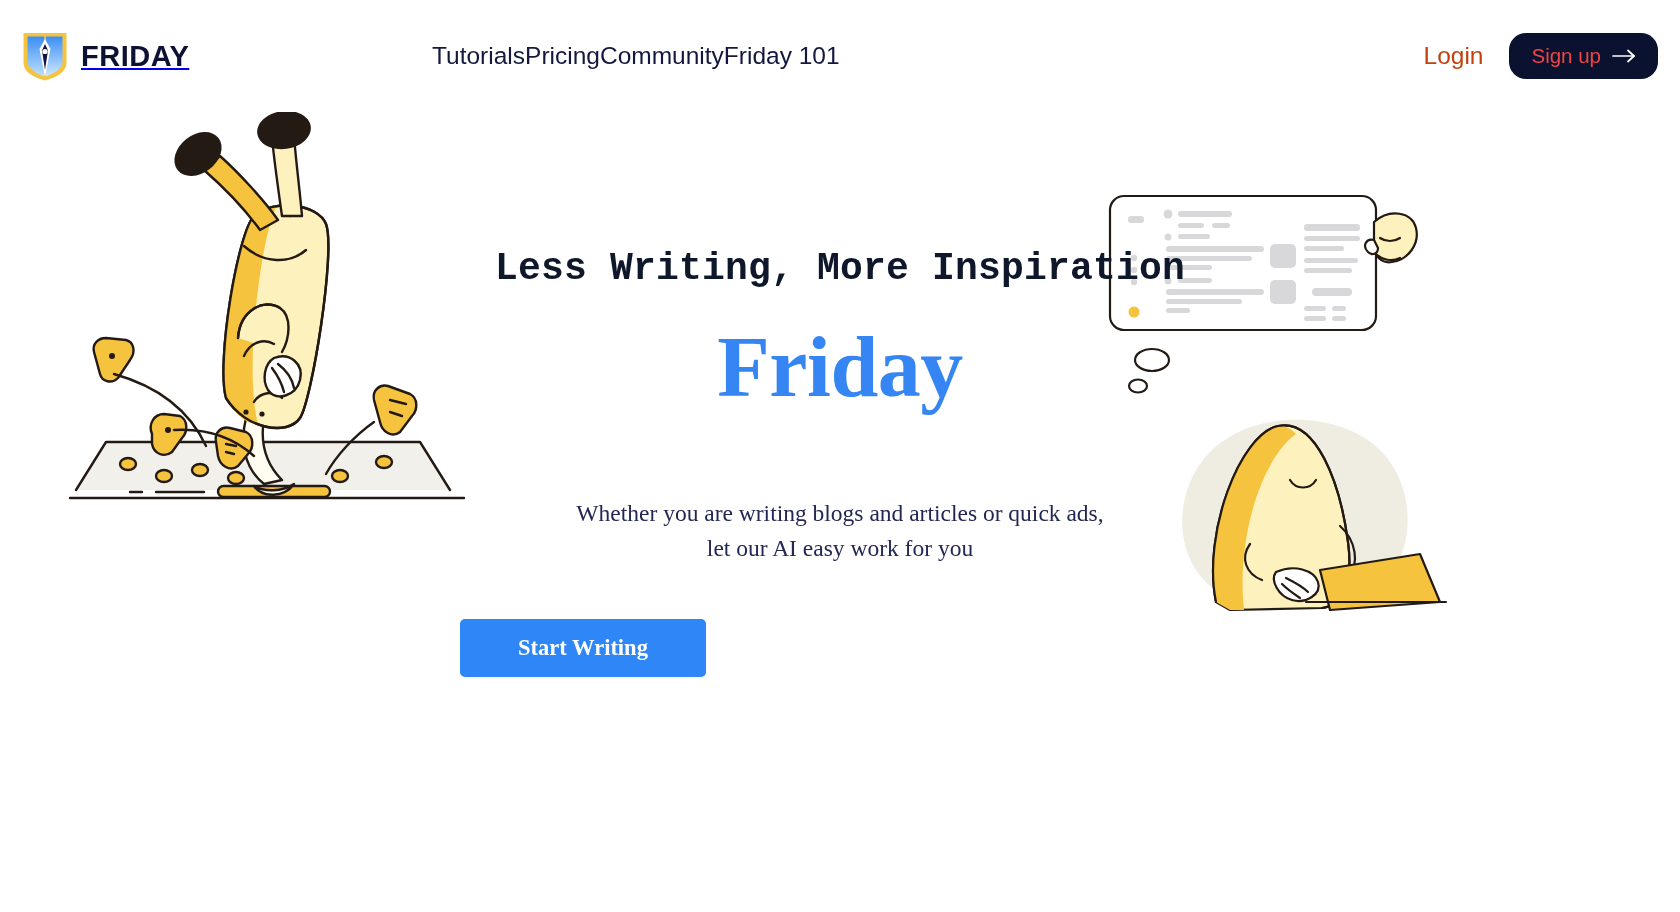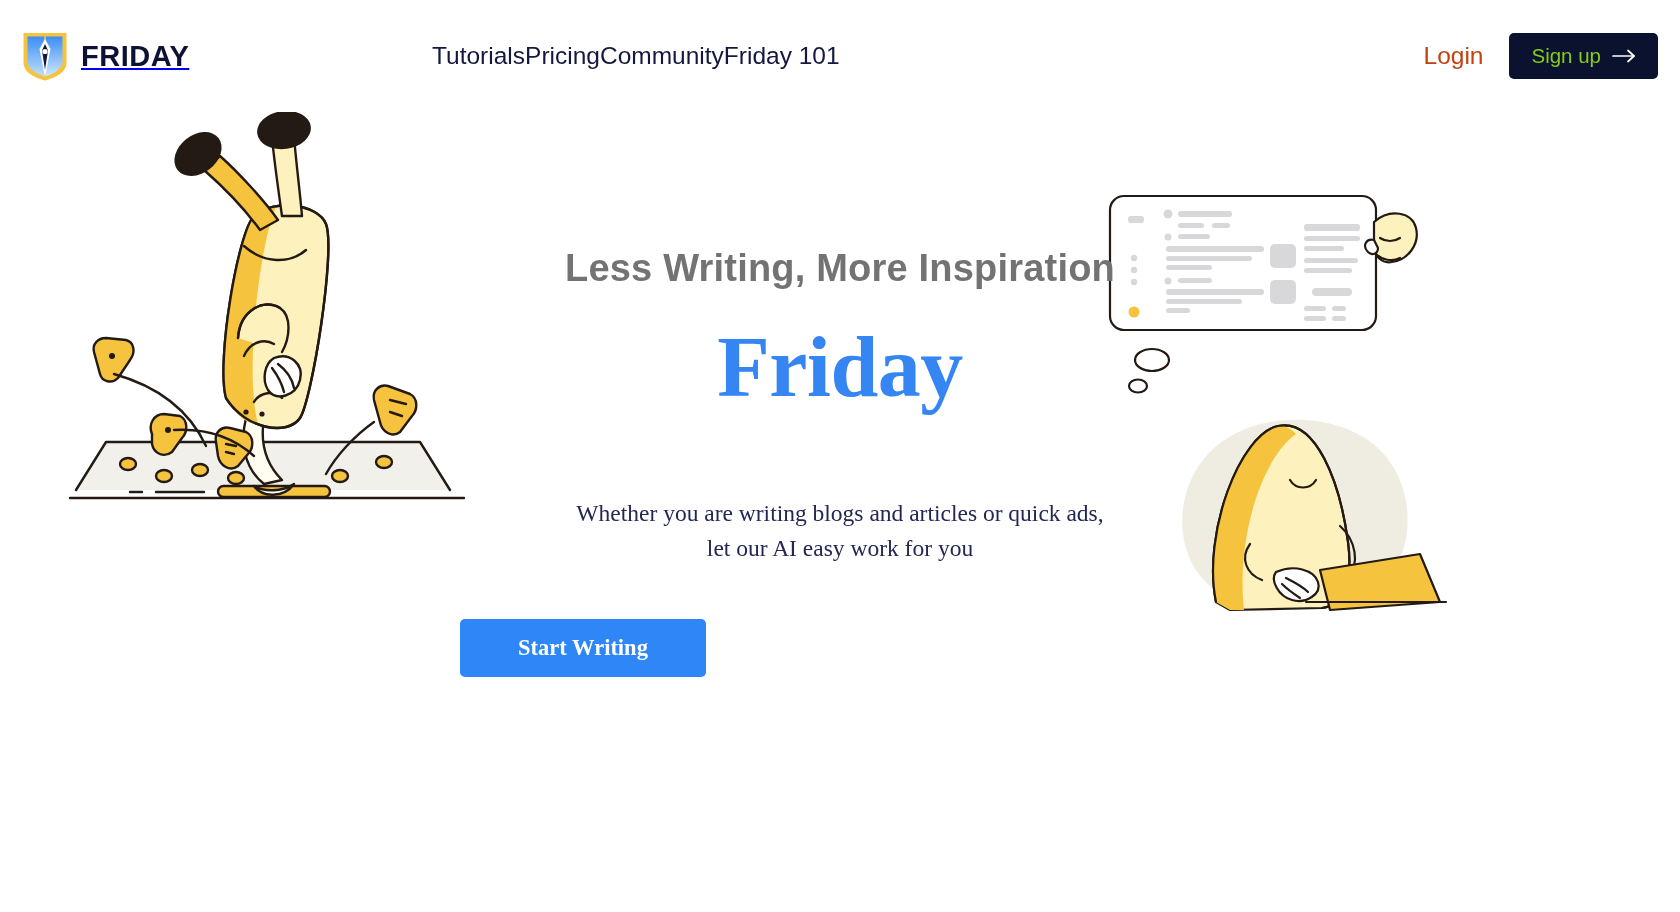--- a/index.html
+++ b/index.html
@@ -61,23 +61,23 @@
     gap: 26px;
   }
   .login-link {
     font-size: 24.5px;
     color: #c2410c;
     text-decoration: none;
     white-space: nowrap;
   }
   .signup-btn {
     background: #0b1230;
-    color: #84cc16;
+    color: #ef4444;
     border: none;
-    border-radius: 5px;
+    border-radius: 17px;
     height: 46px;
     padding: 0 22px;
     font-size: 20.5px;
     font-family: "Liberation Sans", sans-serif;
     display: flex;
     align-items: center;
     gap: 11px;
     cursor: pointer;
     white-space: nowrap;
   }
@@ -91,24 +91,24 @@
   .hero-center {
     position: absolute;
     left: 50%;
     transform: translateX(-50%);
     top: 136px;
     width: 760px;
     text-align: center;
     z-index: 3;
   }
   .eyebrow {
-    font-family: Liberation Sans, sans-serif;
+    font-family: Liberation Mono, monospace;
     font-weight: bold;
     font-size: 38px;
-    color: #737373;
+    color: #0f172a;
     letter-spacing: 0.2px;
     line-height: 1.1;
   }
   .headline {
     font-family: "Liberation Serif", serif;
     font-weight: bold;
     font-size: 86px;
     line-height: 1.28;
     color: #0d1040;
     margin-top: 22px;

